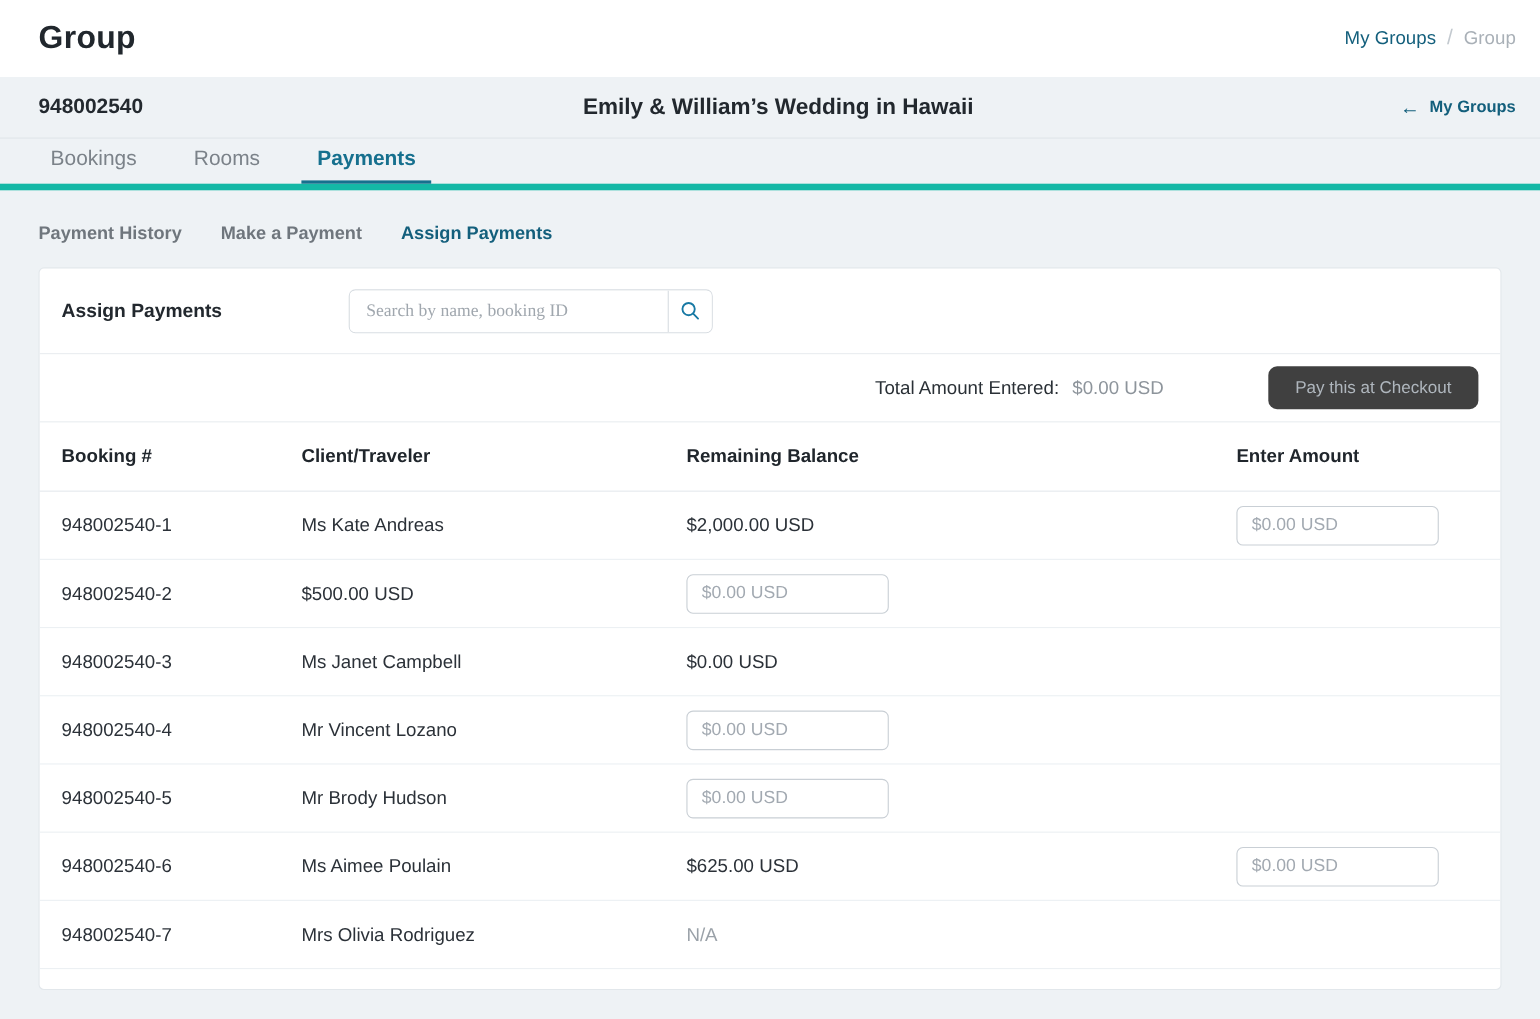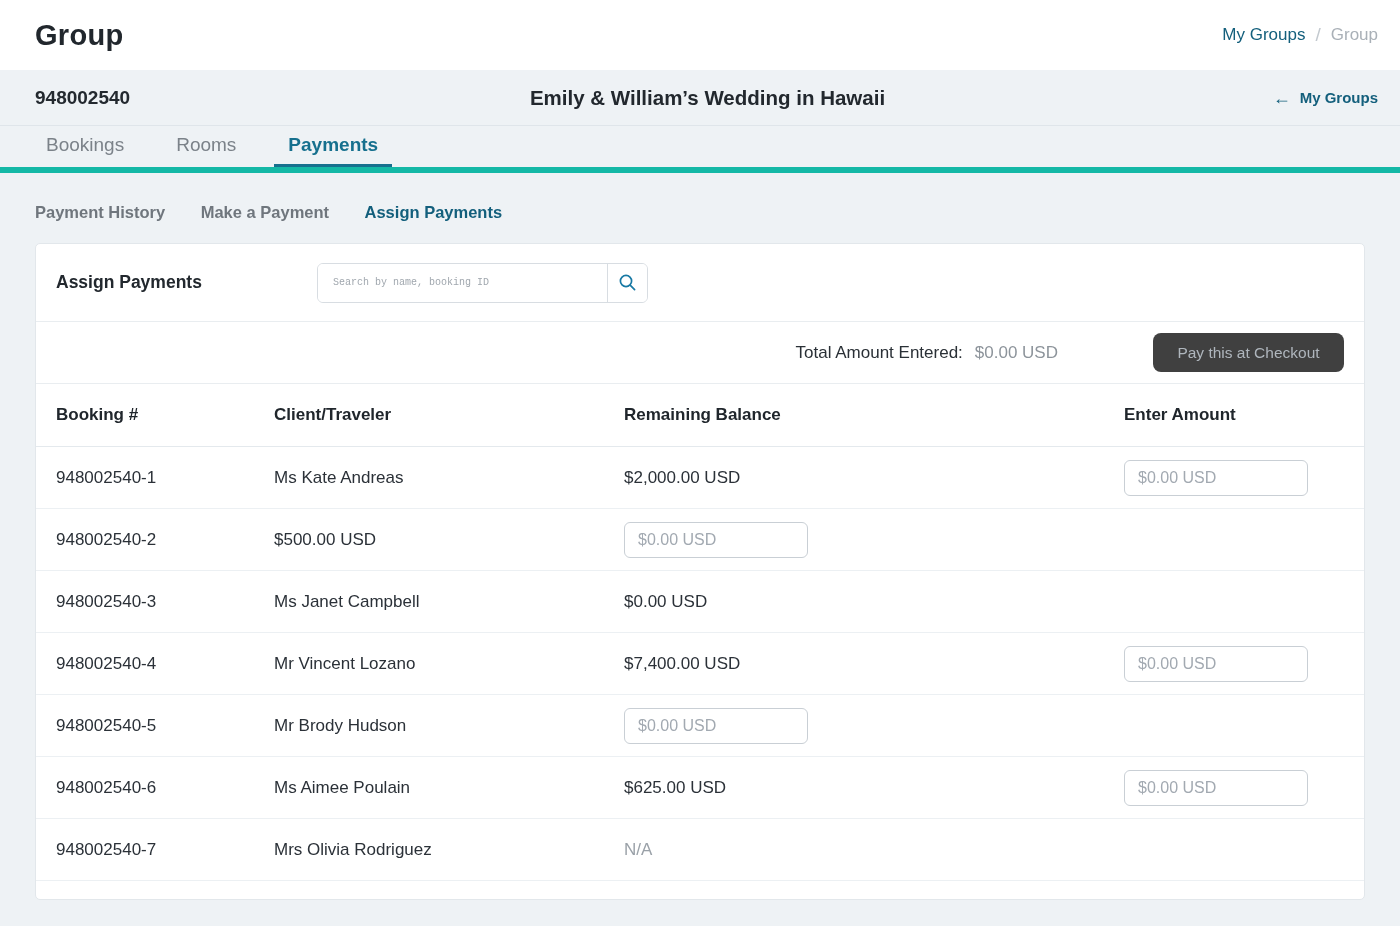--- a/index.html
+++ b/index.html
@@ -131,22 +131,22 @@
     display: flex;
     align-items: stretch;
     background: #fff;
     overflow: hidden;
   }
   .searchbox input {
     flex: 1;
     border: none;
     outline: none;
     padding: 0 15px;
-    font-size: 10px;
-    font-family: Liberation Mono, monospace;
+    font-size: 16px;
+    font-family: Liberation Serif, serif;
     color: #0c4a6e;
   }
   .searchbox input::placeholder { color: #a0a7ae; }
   .search-btn {
     width: 40px;
     border: none;
     border-left: 1px solid #d8dde2;
     background: #fff;
     display: flex;
     align-items: center;
@@ -294,21 +294,20 @@
   <div class="trow">
     <div class="cell">948002540-3</div>
     <div class="cell">Ms Janet Campbell</div>
     <div class="cell">$0.00 USD</div>
     <div class="cell"></div>
   </div>
 
   <div class="trow">
     <div class="cell">948002540-4</div>
     <div class="cell">Mr Vincent Lozano</div>
-    <div class="cell">$7,400.00 USD</div>
     <div class="cell"><input class="amount-input" type="text" placeholder="$0.00 USD" style=""></div>
   </div>
 
   <div class="trow">
     <div class="cell">948002540-5</div>
     <div class="cell">Mr Brody Hudson</div>
     <div class="cell"><input class="amount-input" type="text" placeholder="$0.00 USD" style=""></div>
   </div>
 
   <div class="trow">

